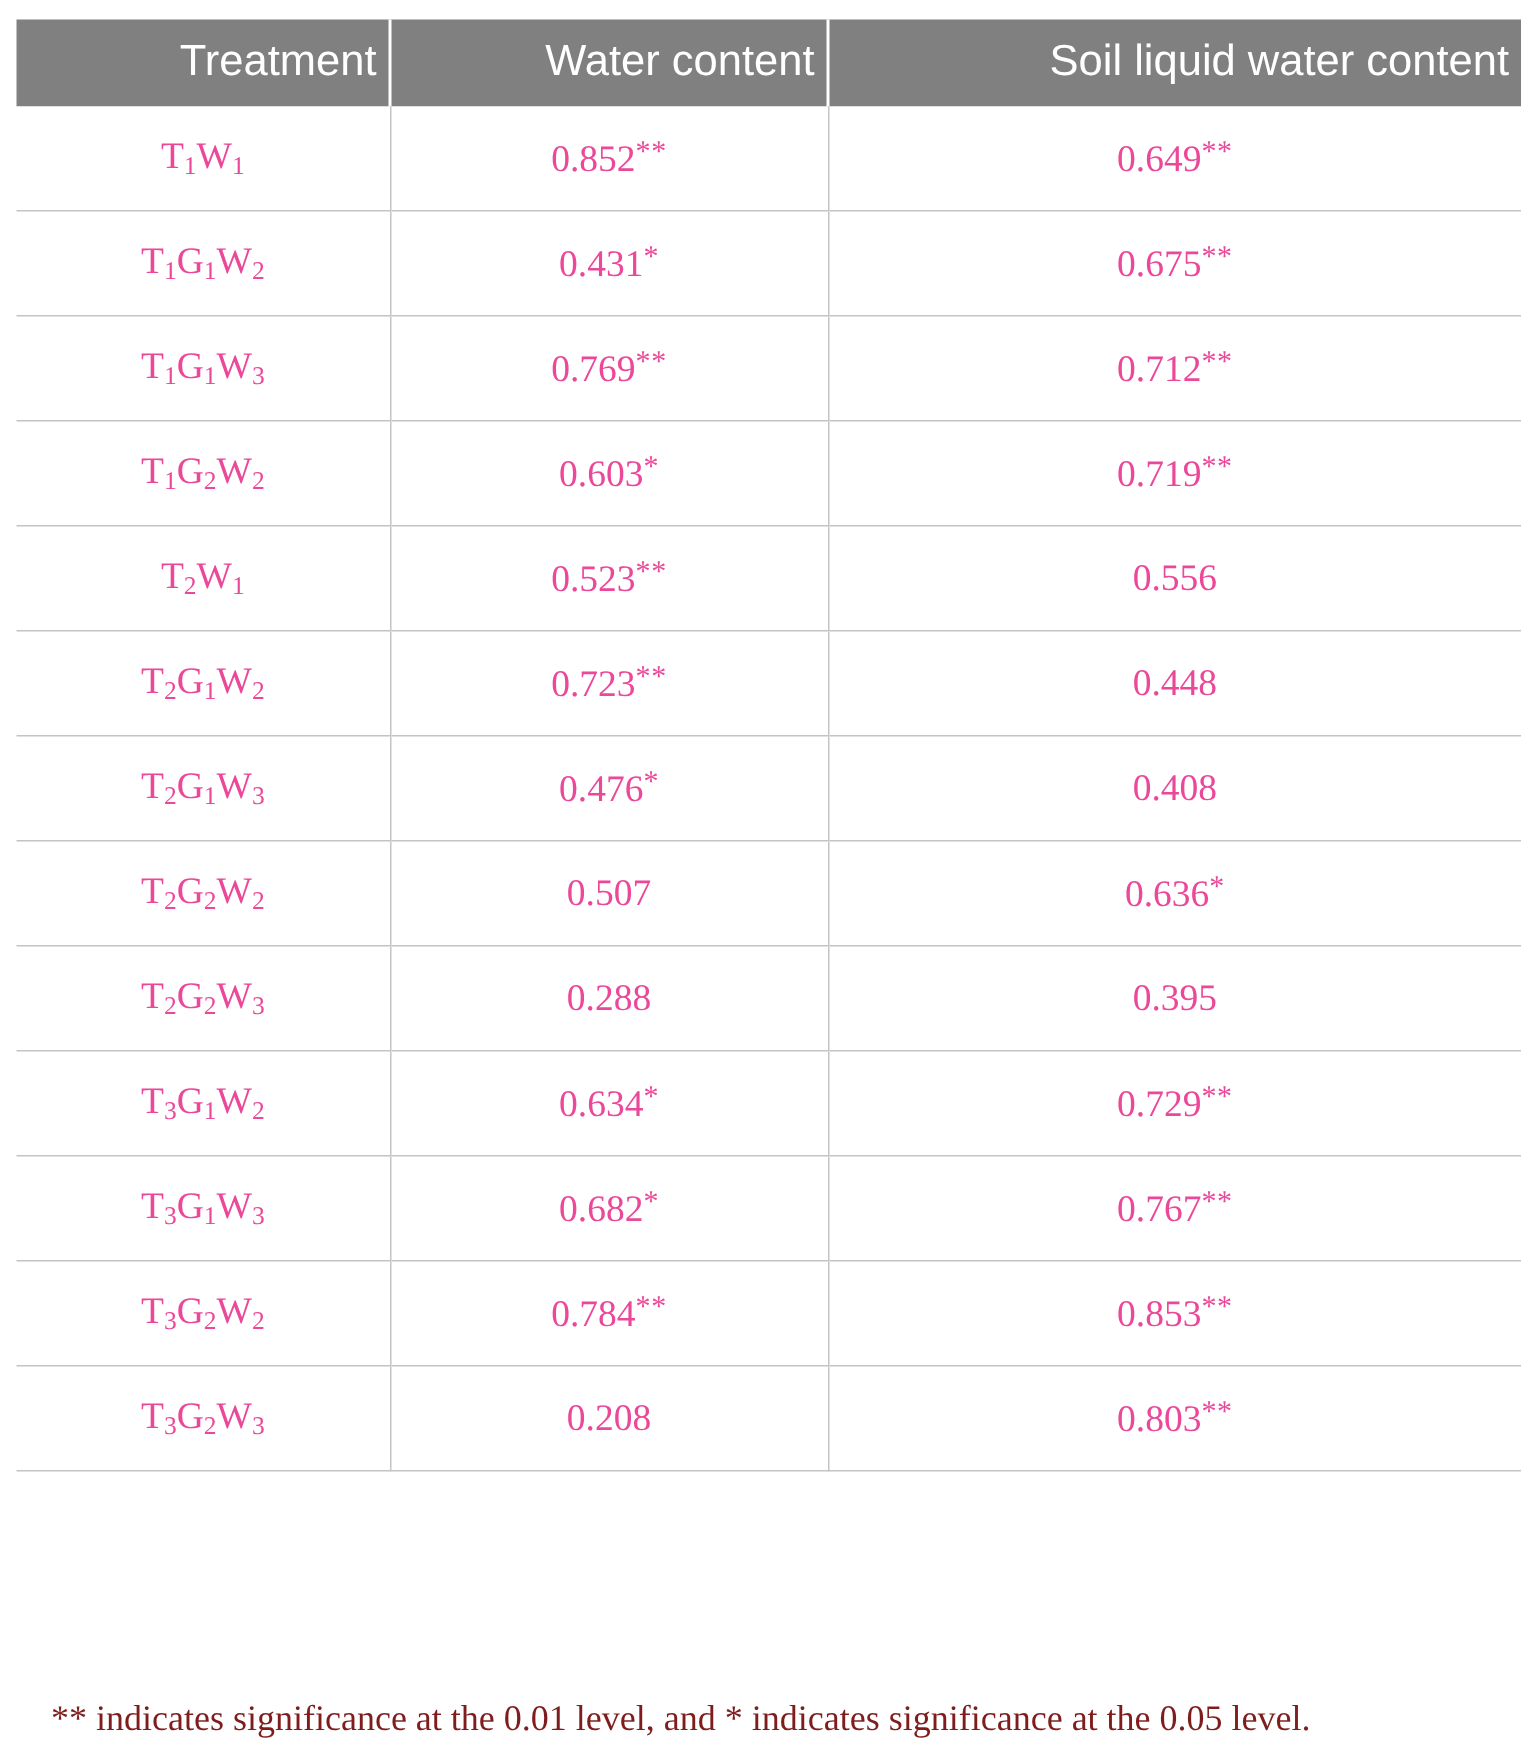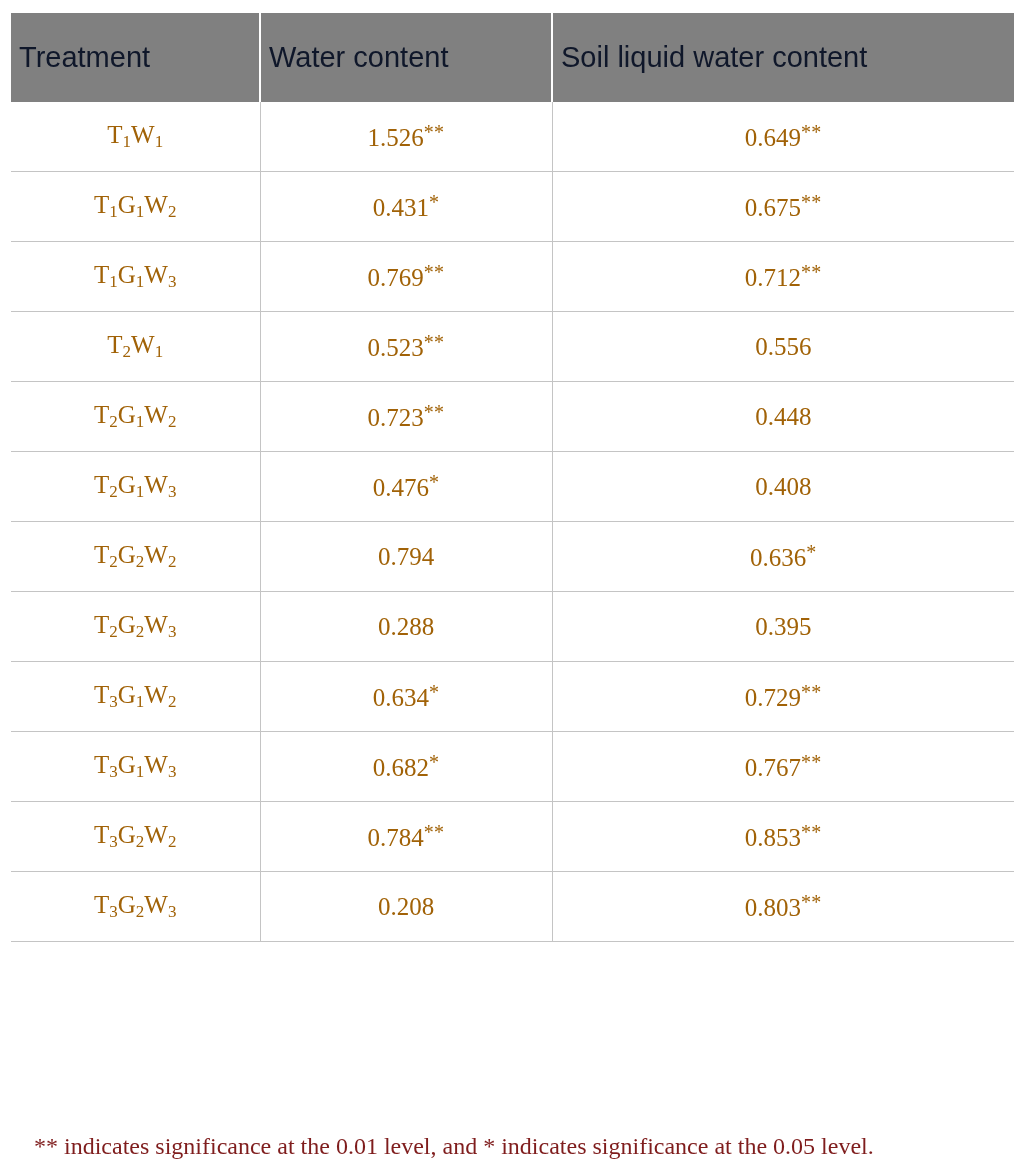--- a/index.html
+++ b/index.html
@@ -35,38 +35,38 @@
     table-layout: fixed;
     border: none;
   }
 
   col.col-treatment { width: 249px; }
   col.col-water     { width: 292px; }
   col.col-soil      { width: 462px; }
 
   thead th {
     background: #808080;
-    color: #0f172a;
+    color: #ffffff;
     font-family: "Liberation Sans", sans-serif;
     font-weight: 400;
     font-size: 29px;
     line-height: 1.1;
-    height: 89px;
-    text-align: left;
+    height: 58px;
+    text-align: right;
     vertical-align: middle;
     padding: 0 8px;
     border: none;
     border-right: 2px solid #ffffff;
     white-space: nowrap;
   }
   thead th:last-child { border-right: none; }
 
   tbody td {
     background: #ffffff;
-    color: #a16207;
+    color: #ec4899;
     font-family: "Liberation Serif", serif;
     font-size: 25px;
     line-height: 1.2;
     height: 69px;
     text-align: center;
     vertical-align: middle;
     padding: 0 8px;
     border-top: 1px solid #c4c4c4;
     border-right: 1px solid #c4c4c4;
     white-space: nowrap;
@@ -115,51 +115,56 @@
       <thead>
         <tr>
           <th>Treatment</th>
           <th>Water content</th>
           <th>Soil liquid water content</th>
         </tr>
       </thead>
       <tbody id="table-body">
           <tr>
             <td class="treat">T<sub>1</sub>W<sub>1</sub></td>
-            <td><span>1.526</span><span class="sig">**</span></td>
+            <td><span>0.852</span><span class="sig">**</span></td>
             <td><span>0.649</span><span class="sig">**</span></td>
           </tr>
           <tr>
             <td class="treat">T<sub>1</sub>G<sub>1</sub>W<sub>2</sub></td>
             <td><span>0.431</span><span class="sig">*</span></td>
             <td><span>0.675</span><span class="sig">**</span></td>
           </tr>
           <tr>
             <td class="treat">T<sub>1</sub>G<sub>1</sub>W<sub>3</sub></td>
             <td><span>0.769</span><span class="sig">**</span></td>
             <td><span>0.712</span><span class="sig">**</span></td>
+          </tr>
+          <tr>
+            <td class="treat">T<sub>1</sub>G<sub>2</sub>W<sub>2</sub></td>
+            <td><span>0.603</span><span class="sig">*</span></td>
+            <td><span>0.719</span><span class="sig">**</span></td>
           </tr>
           <tr>
             <td class="treat">T<sub>2</sub>W<sub>1</sub></td>
             <td><span>0.523</span><span class="sig">**</span></td>
             <td><span>0.556</span></td>
           </tr>
           <tr>
             <td class="treat">T<sub>2</sub>G<sub>1</sub>W<sub>2</sub></td>
             <td><span>0.723</span><span class="sig">**</span></td>
             <td><span>0.448</span></td>
           </tr>
           <tr>
             <td class="treat">T<sub>2</sub>G<sub>1</sub>W<sub>3</sub></td>
             <td><span>0.476</span><span class="sig">*</span></td>
             <td><span>0.408</span></td>
           </tr>
           <tr>
             <td class="treat">T<sub>2</sub>G<sub>2</sub>W<sub>2</sub></td>
-            <td><span>0.794</span></td>
+            <td><span>0.507</span></td>
             <td><span>0.636</span><span class="sig">*</span></td>
           </tr>
           <tr>
             <td class="treat">T<sub>2</sub>G<sub>2</sub>W<sub>3</sub></td>
             <td><span>0.288</span></td>
             <td><span>0.395</span></td>
           </tr>
           <tr>
             <td class="treat">T<sub>3</sub>G<sub>1</sub>W<sub>2</sub></td>
             <td><span>0.634</span><span class="sig">*</span></td>

